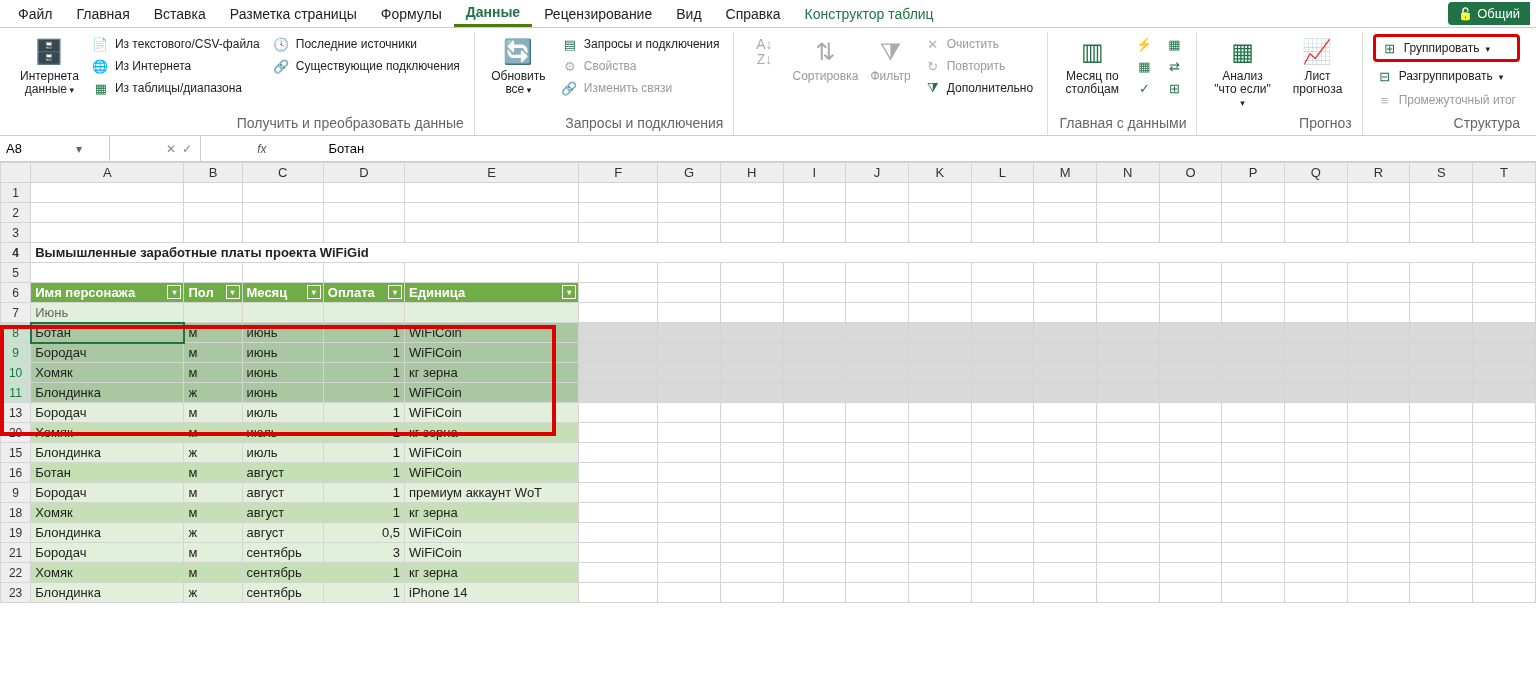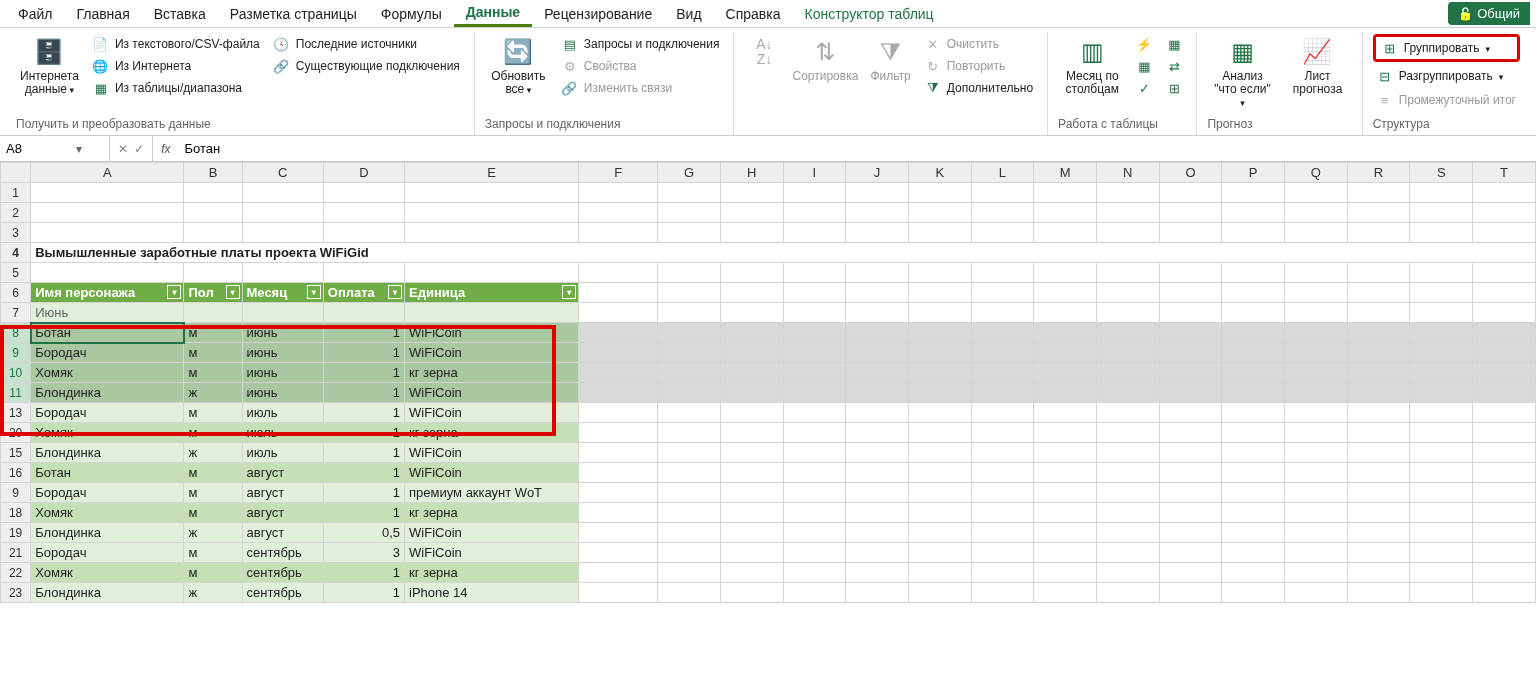--- a/index.html
+++ b/index.html
@@ -11,35 +11,35 @@
   .menubar .tab.active { color: #217346; font-weight: 600; border-bottom: 3px solid #4d7c0f; }
   .menubar .tab.green { color: #217346; }
   .menubar .spacer { flex: 1; }
   .share-btn { background: #217346; color: #fff; padding: 4px 10px; border-radius: 4px 0 0 4px; display: flex; align-items: center; gap: 4px; font-size: 13px; }
   .share-btn::before { content: "🔓"; filter: brightness(2); font-size: 12px; }
 
   
   .ribbon { display: flex; height: 108px; border-bottom: 1px solid #ccc; padding: 4px 6px 0; gap: 0; }
   .ribbon-group { display: flex; flex-direction: column; justify-content: space-between; border-right: 1px solid #ddd; padding: 2px 10px; }
   .ribbon-group-body { display: flex; gap: 6px; align-items: flex-start; flex: 1; }
-  .ribbon-group-label { text-align: left; font-size: 12px; color: #666; padding: 2px 0; }
+  .ribbon-group-label { text-align: right; font-size: 14px; color: #666; padding: 2px 0; }
   .big-btn { display: flex; flex-direction: column; align-items: center; gap: 2px; padding: 2px 4px; cursor: pointer; text-align: center; font-size: 12px; line-height: 1.1; max-width: 70px; }
   .big-btn .ico { width: 32px; height: 32px; display: flex; align-items: center; justify-content: center; font-size: 24px; color: #217346; }
   .big-btn .dd::after { content: " ▾"; font-size: 9px; }
   .small-list { display: flex; flex-direction: column; gap: 2px; }
   .small-btn { display: flex; align-items: center; gap: 6px; padding: 2px 4px; cursor: pointer; font-size: 12px; white-space: nowrap; }
   .small-btn .sico { width: 16px; height: 16px; display: inline-flex; align-items: center; justify-content: center; color: #217346; font-size: 13px; flex: none; }
   .small-btn.grey { color: #9a9a9a; }
   .small-btn.grey .sico { color: #b0b0b0; }
   .small-btn .dd-caret::after { content: " ▾"; font-size: 9px; }
 
   .highlight-red { border: 3px solid #d00; border-radius: 4px; }
 
   
-  .formula-bar { display: flex; align-items: center; height: 26px; border-bottom: 1px solid #ccc; }
+  .formula-bar { display: flex; align-items: center; height: 26px; border-bottom: 1px solid #ccc; gap: 48px; }
   .name-box { width: 110px; padding: 0 6px; display: flex; align-items: center; border-right: 1px solid #ccc; height: 100%; }
   .name-box input { border: none; outline: none; width: 70px; font-size: 13px; }
   .name-box .caret { color: #666; }
   .fx-btns { display: flex; align-items: center; gap: 6px; padding: 0 8px; color: #888; border-right: 1px solid #ccc; height: 100%; }
   .fx-label { font-style: italic; padding: 0 8px; color: #555; }
   .formula-input { flex: 1; border: none; outline: none; padding: 0 6px; font-size: 13px; }
 
   
   .grid-wrap { position: relative; }
   table.grid { border-collapse: collapse; table-layout: fixed; width: 1536px; }
@@ -197,21 +197,21 @@
             <span class="sico">▦</span>
           </div>
         <div class="small-btn">
             <span class="sico">⇄</span>
           </div>
         <div class="small-btn">
             <span class="sico">⊞</span>
           </div>
       </div>
     </div>
-    <div class="ribbon-group-label">Работа с таблицы</div>
+    <div class="ribbon-group-label">Главная с данными</div>
   </div>
 
   <div class="ribbon-group">
     <div class="ribbon-group-body">
       <div class="big-btn">
         <span class="ico">▦</span>
         <span class="dd">Анализ "что если"</span>
       </div>
       <div class="big-btn">
         <span class="ico">📈</span>

